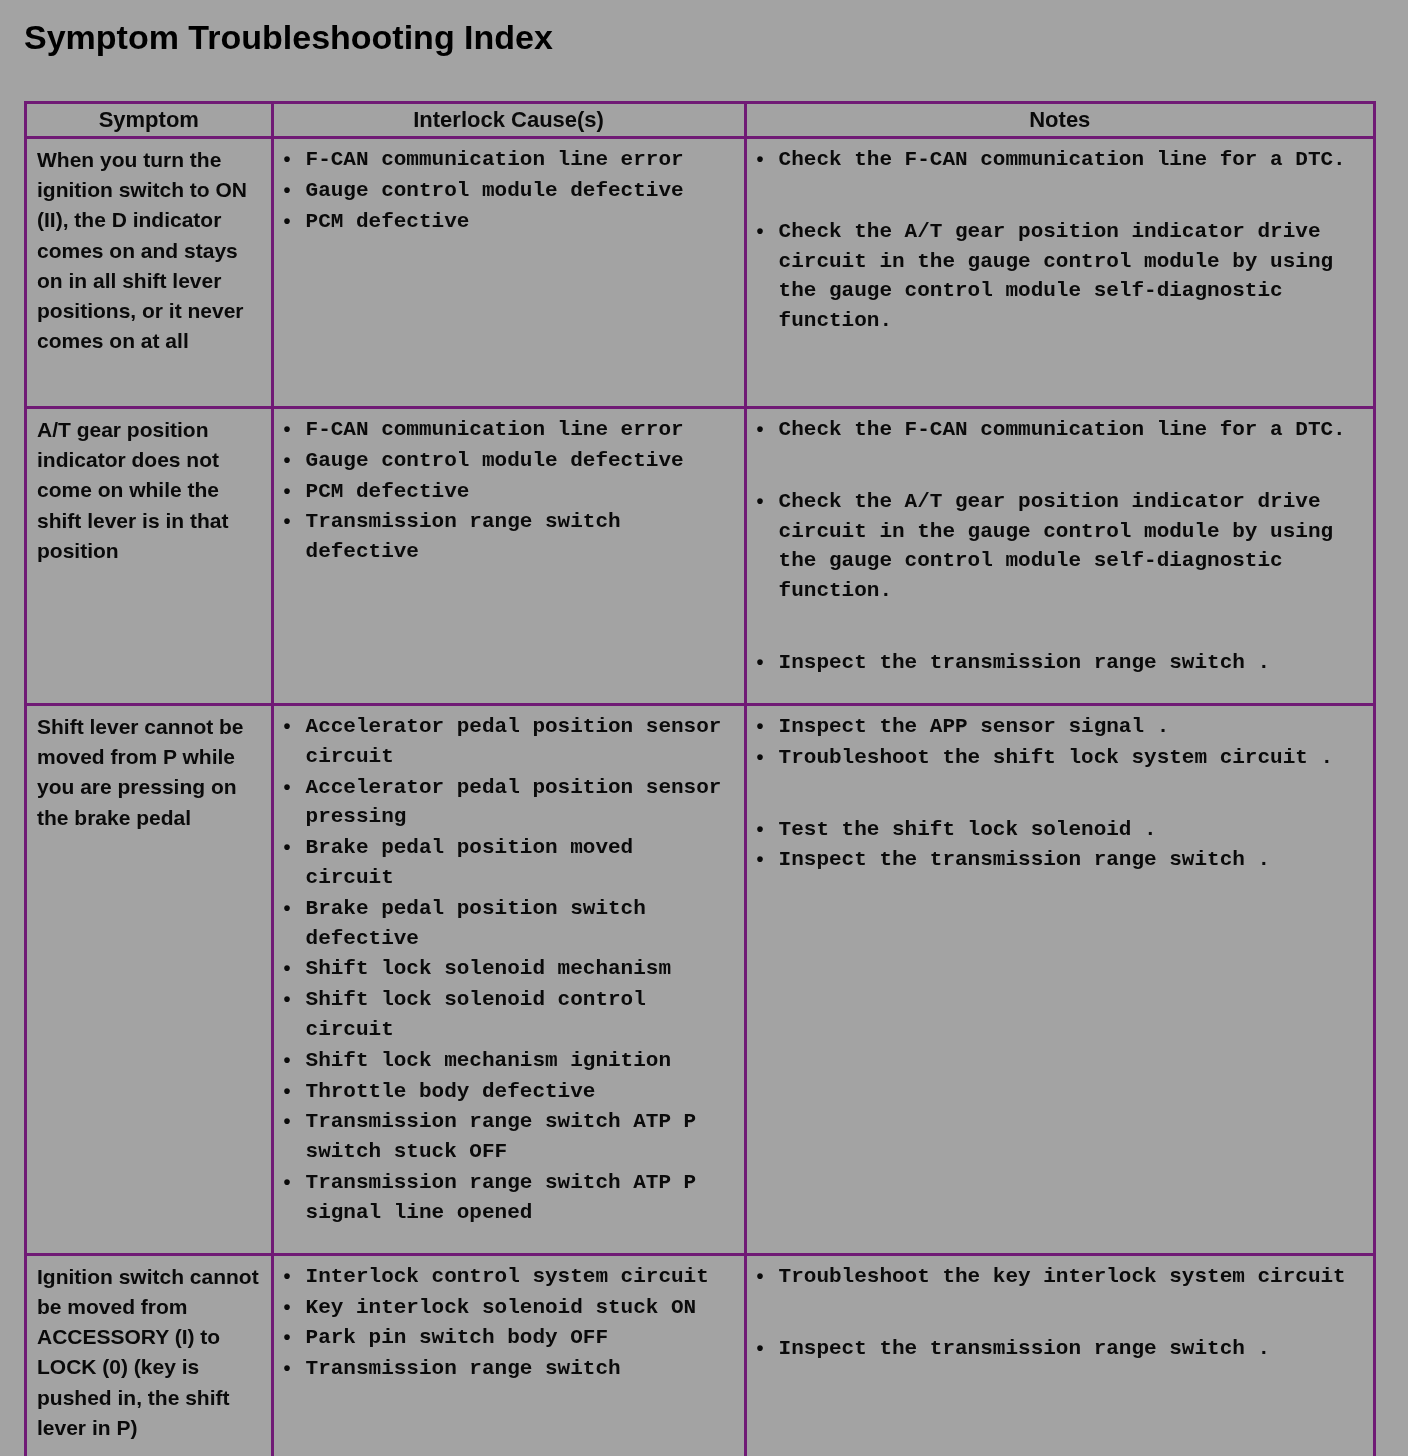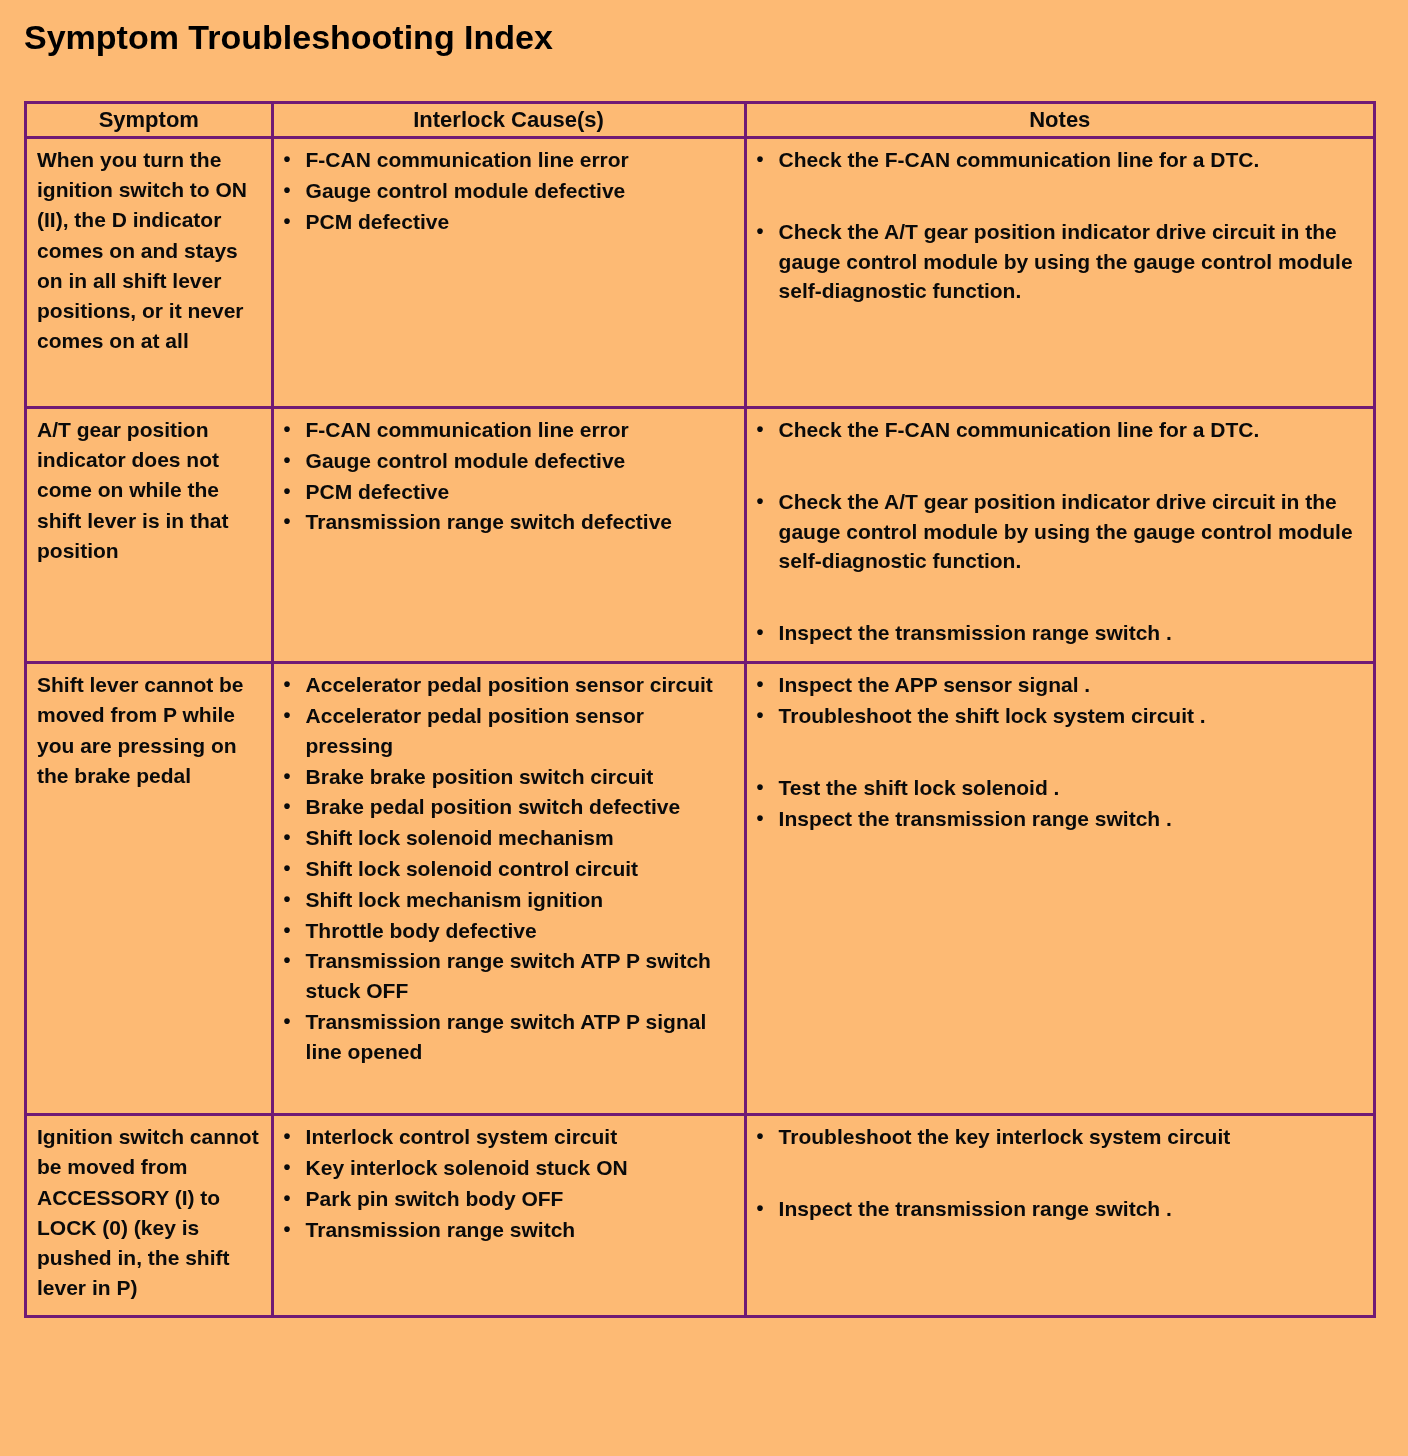--- a/index.html
+++ b/index.html
@@ -8,21 +8,21 @@
     background: #ffffff;
     color: #0a0a0a;
     font-family: "Liberation Sans", sans-serif;
     font-weight: 700;
   }
   .page {
     width: 1408px;
     height: 1456px;
     box-sizing: border-box;
     padding: 14px 26px 20px 22px;
-    background: #fdba74;
+    background: #a3a3a3;
     overflow: hidden;
   }
   .title {
     margin: 4px 0 0 2px;
     font-size: 34px;
     letter-spacing: 0px;
     font-weight: 700;
     color: #000000;
   }
   table.tbl {
@@ -40,42 +40,42 @@
     text-align: center;
     padding: 3px 6px;
     height: 26px;
     font-weight: 700;
   }
   .col-symptom { width: 246px; }
   .col-cause   { width: 472px; }
   .col-notes   { width: 628px; }
   .tbl td {
     vertical-align: top;
-    padding: 6px 10px 12px 10px;
+    padding: 6px 10px 24px 10px;
     font-size: 21px;
     line-height: 1.42;
   }
   
   .tbl tbody tr:nth-child(1) { height: 270px; }
   .tbl tbody tr:nth-child(2) { height: 242px; }
   .tbl tbody tr:nth-child(3) { height: 452px; }
   .tbl tbody tr:nth-child(4) { height: 182px; }
   .tbl tbody tr:nth-child(5) { height: 118px; }
   .bullet {
     display: flex;
     align-items: flex-start;
     margin: 0 0 1px 0;
   }
   .bullet .dot {
     flex: 0 0 auto;
     width: 22px;
     text-align: left;
     font-size: 20px;
   }
-  .bullet .txt { flex: 1 1 auto; }
+  .bullet .txt { flex: 1 1 auto; font-family: Liberation Mono, monospace; }
   .plain-text { margin: 0; }
   .notes-cell .group + .group { margin-top: 42px; }
   .symptom-text { line-height: 1.44; }
 </style>
 </head>
 <body>
 
 <div class="page">
   <h1 class="title">Symptom Troubleshooting Index</h1>
 
@@ -177,21 +177,21 @@
             <div class="bullet">
               <span class="dot">•</span>
               <span class="txt">Accelerator pedal position sensor circuit</span>
             </div>
             <div class="bullet">
               <span class="dot">•</span>
               <span class="txt">Accelerator pedal position sensor pressing</span>
             </div>
             <div class="bullet">
               <span class="dot">•</span>
-              <span class="txt">Brake brake position switch circuit</span>
+              <span class="txt">Brake pedal position moved circuit</span>
             </div>
             <div class="bullet">
               <span class="dot">•</span>
               <span class="txt">Brake pedal position switch defective</span>
             </div>
             <div class="bullet">
               <span class="dot">•</span>
               <span class="txt">Shift lock solenoid mechanism</span>
             </div>
             <div class="bullet">

